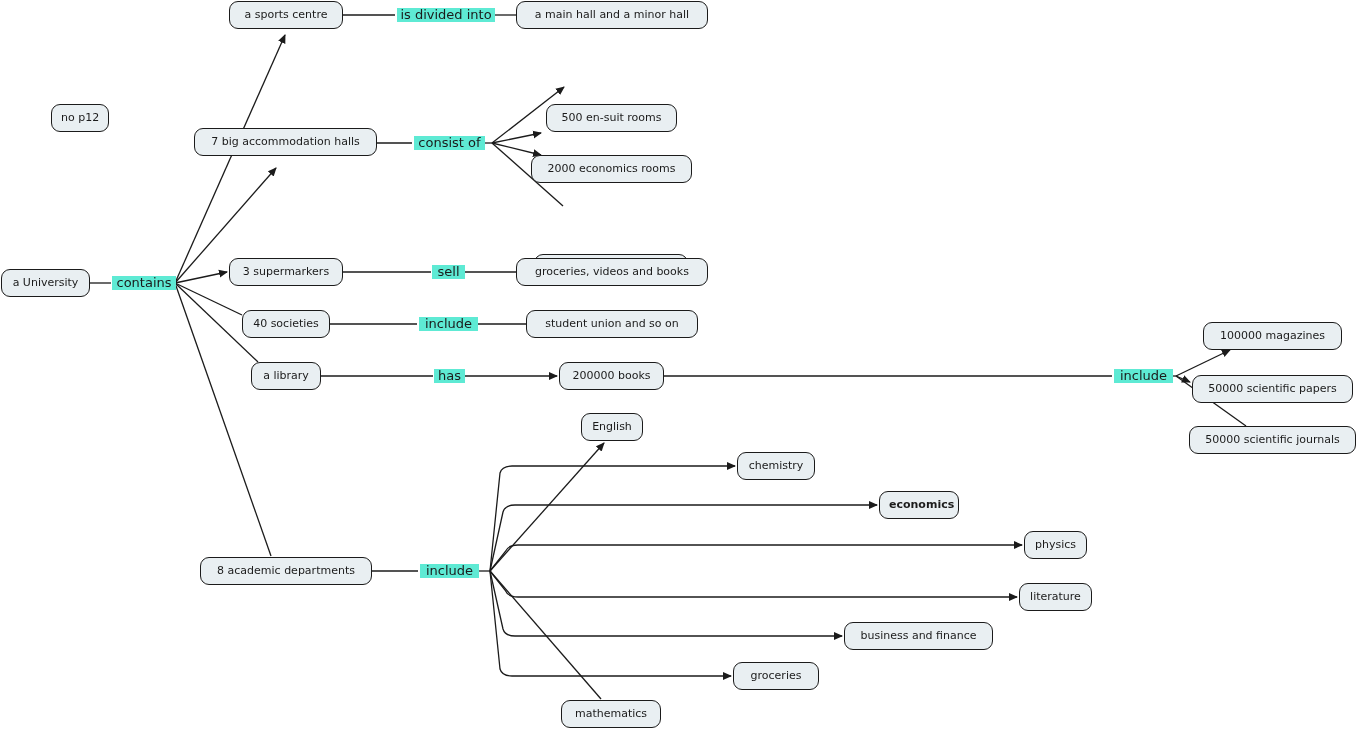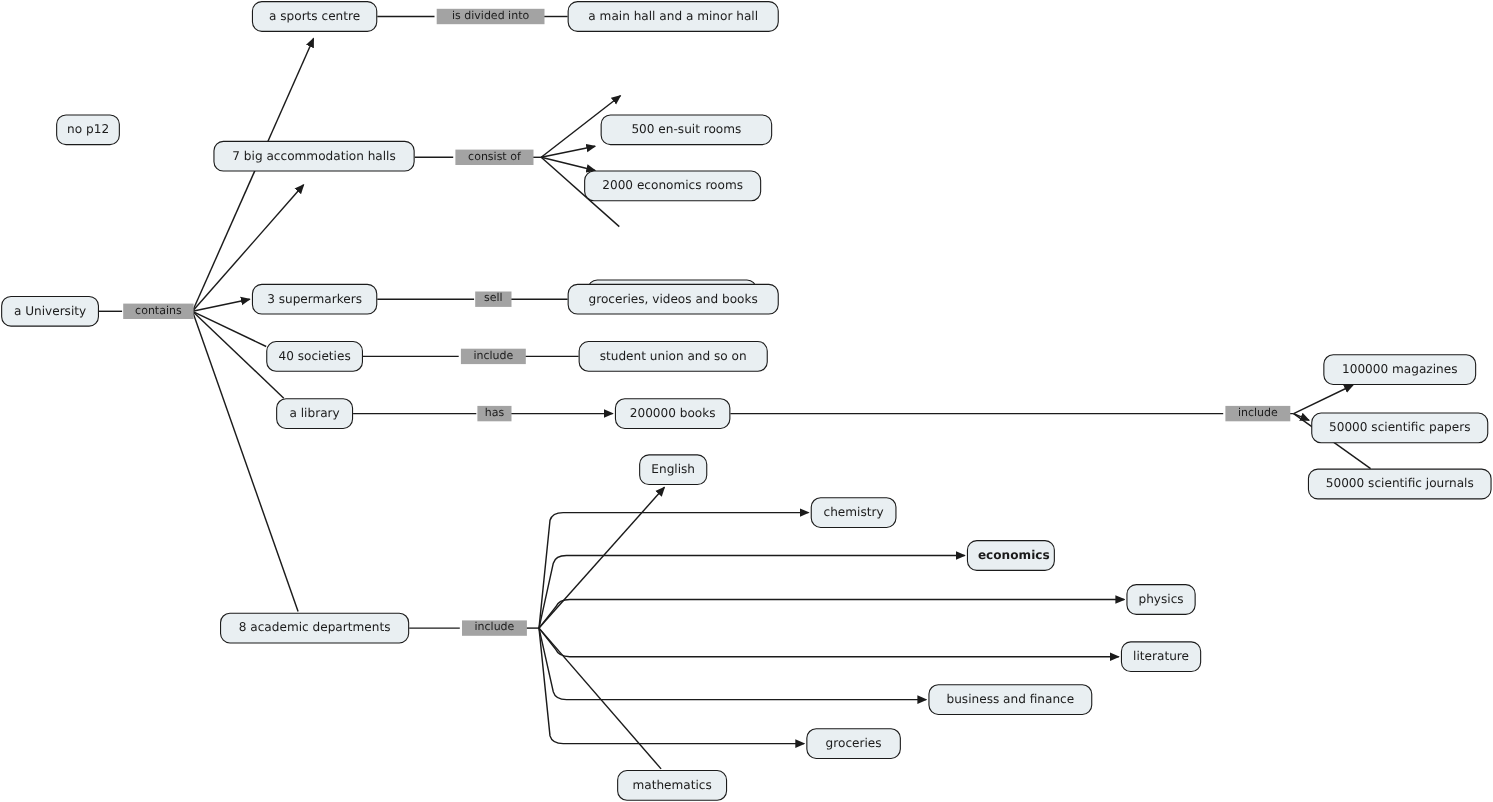--- a/index.html
+++ b/index.html
@@ -33,23 +33,23 @@
     line-height: 25px;
     text-align: center;
     font-size: 11px;
     color: #1b1b1b;
     white-space: nowrap;
     padding: 0 9px;
     font-family: "DejaVu Sans", sans-serif;
   }
   .edge-label {
     position: absolute;
-    font-size: 10px;
+    font-size: 13px;
     color: #1b1b1b;
-    background: #a3a3a3;
+    background: #5eead4;
     white-space: nowrap;
     text-align: center;
     line-height: 14px;
     padding: 0 3px;
     font-family: "DejaVu Sans", sans-serif;
   }
 </style>
 </head>
 <body>
 
@@ -107,21 +107,21 @@
       <path d="M490,571 L503,629 Q505,636 515,636 L842,636" marker-end="url(#ah)"></path>
       <path d="M490,571 L500,669 Q502,676 512,676 L731,676" marker-end="url(#ah)"></path>
       <line x1="490" y1="571" x2="604" y2="443" marker-end="url(#ah)"></line>
       <line x1="490" y1="571" x2="601" y2="699"></line>
 
     </g>
   </svg>
 
   <div class="node" style="left:229px;top:1px;width:114px;">a sports centre</div>
   <div class="node" style="left:516px;top:1px;width:192px;">a main hall and a minor hall</div>
-  <div class="node" style="left:546px;top:104px;width:156px;">500 en-suit rooms</div>
+  <div class="node" style="left:546px;top:104px;width:131px;">500 en-suit rooms</div>
   <div class="node" style="left:531px;top:155px;width:161px;">2000 economics rooms</div>
   <div class="node" style="left:534px;top:206px;width:154px;margin-top:48px;">1000 standard rooms</div>
   <div class="node" style="left:51px;top:104px;width:58px;">no p12</div>
   <div class="node" style="left:194px;top:128px;width:183px;">7 big accommodation halls</div>
   <div class="node" style="left:1px;top:269px;width:89px;">a University</div>
   <div class="node" style="left:229px;top:258px;width:114px;">3 supermarkers</div>
   <div class="node" style="left:516px;top:258px;width:192px;">groceries, videos and books</div>
   <div class="node" style="left:242px;top:310px;width:88px;">40 societies</div>
   <div class="node" style="left:526px;top:310px;width:172px;">student union and so on</div>
   <div class="node" style="left:251px;top:362px;width:70px;">a library</div>

